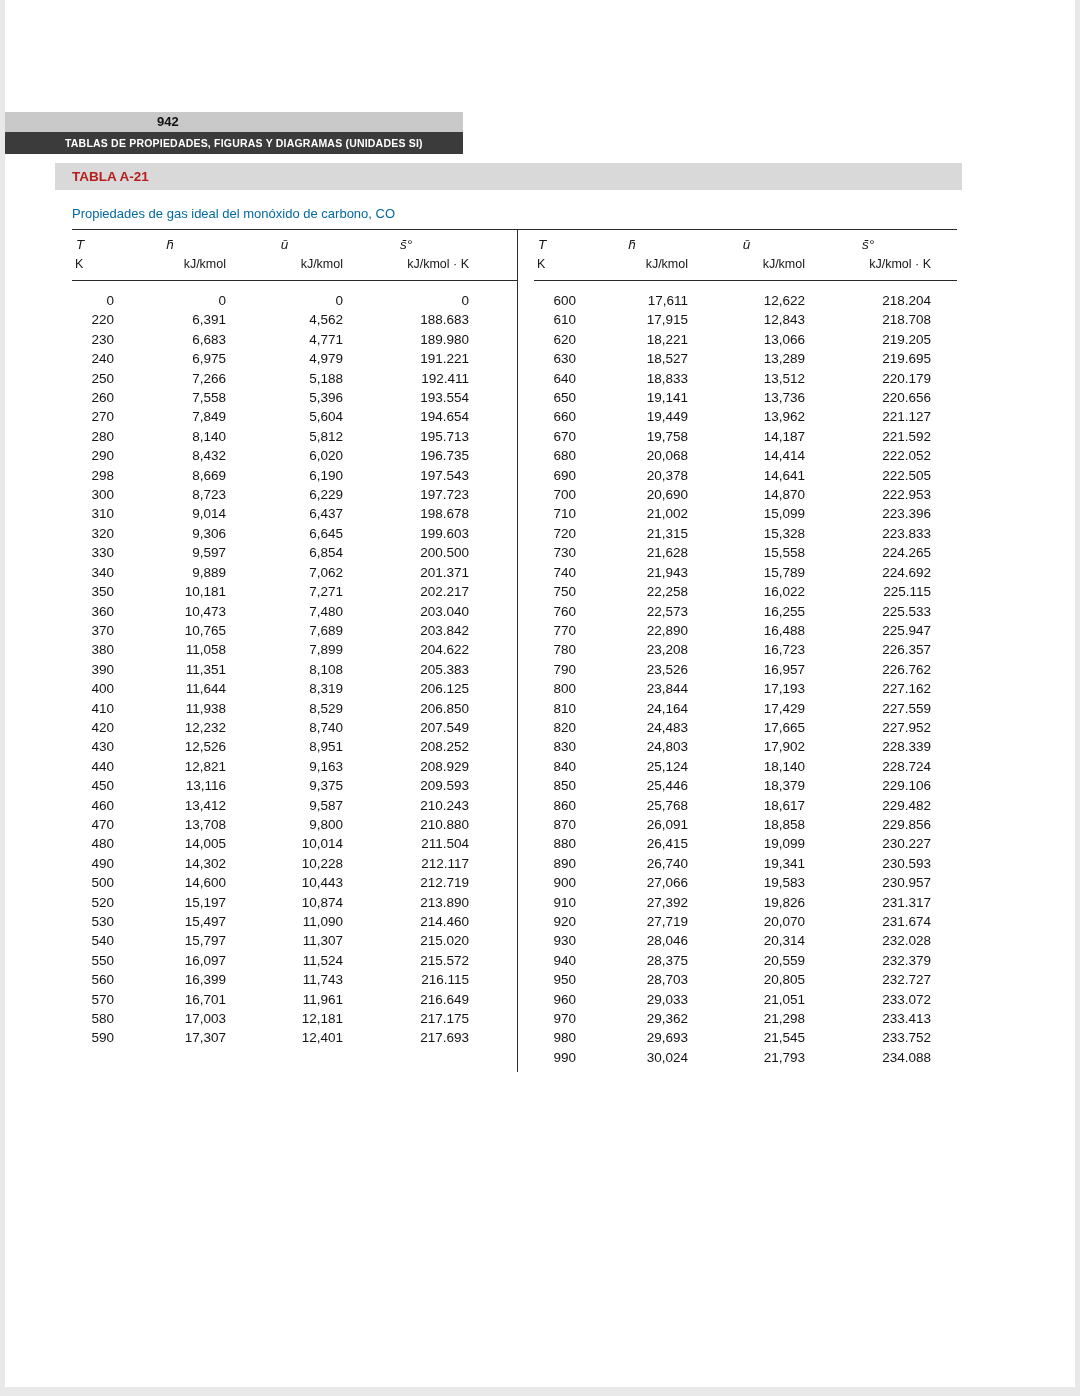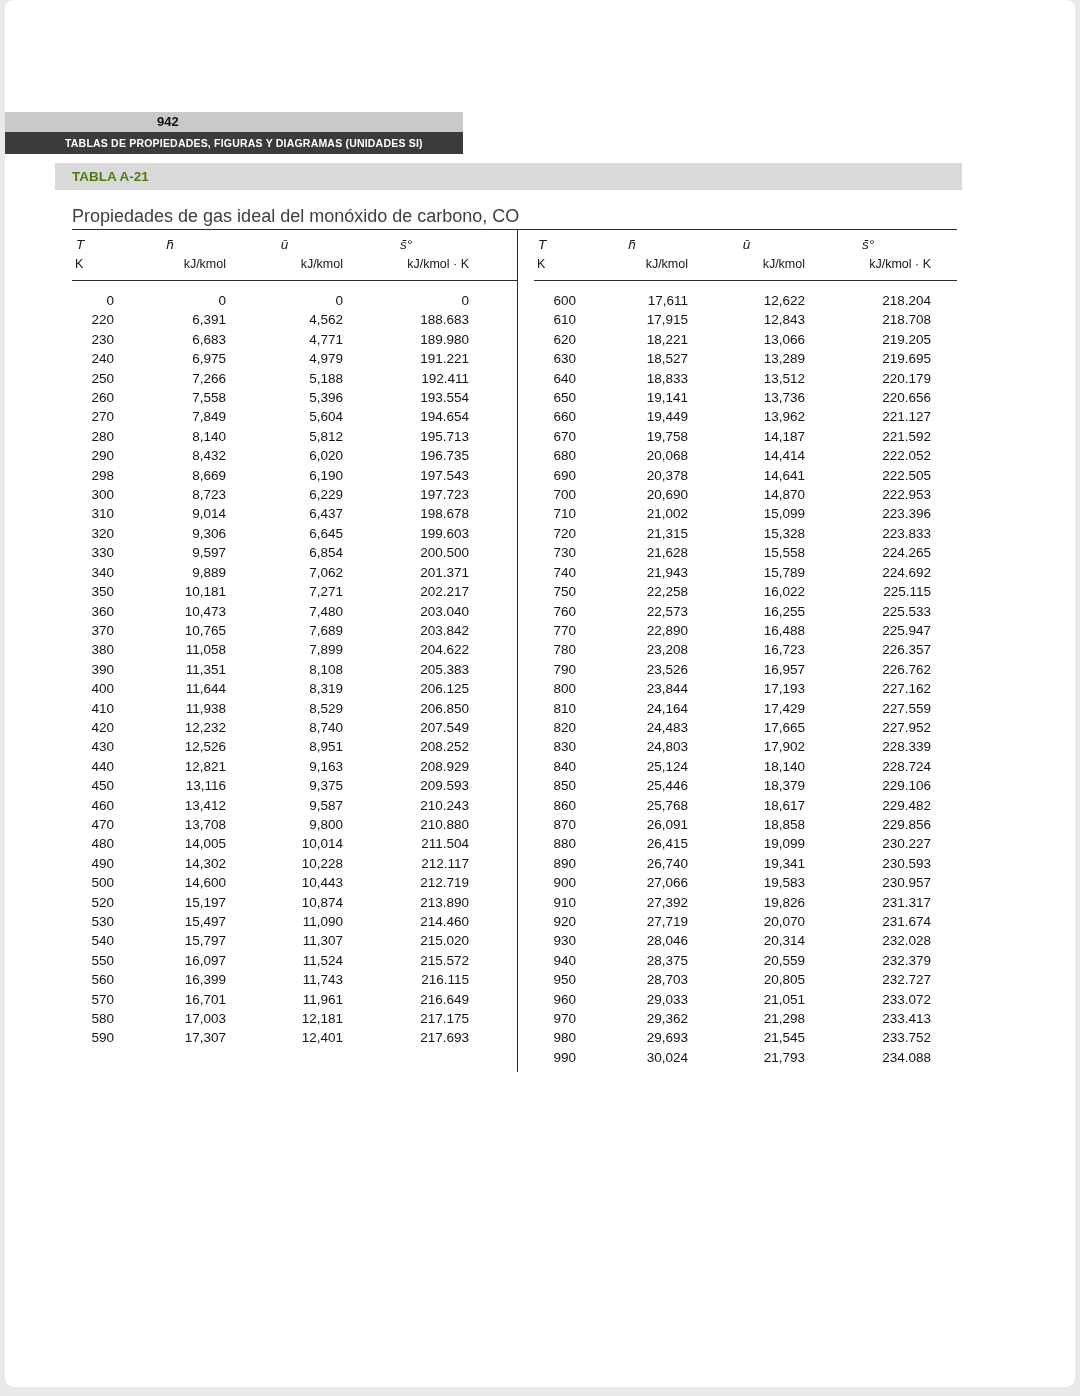--- a/index.html
+++ b/index.html
@@ -6,46 +6,45 @@
   html, body { width:1080px; height:1396px; }
   body {
     background:#e9e9e9;
     font-family:"Liberation Sans","DejaVu Sans",sans-serif;
     position:relative;
     color:#161616;
   }
   .page {
     position:absolute; left:5px; top:0; right:5px; bottom:9px;
     background:#ffffff;
-    border-radius:9px;
   }
   
   .page-num-bar {
     position:absolute; top:112px; left:0; width:458px; height:20px;
     background:#c9c9c9;
   }
   .page-num {
     display:inline-block; padding-left:152px;
     font-weight:bold; font-size:13px; line-height:20px; color:#111;
   }
   .section-bar {
     position:absolute; top:132px; left:0; width:458px; height:22px;
     background:#3b3b3b; color:#fff;
     display:flex; align-items:center; padding-left:60px;
     font-size:10.5px; font-weight:bold; letter-spacing:0.2px;
     white-space:nowrap;
   }
   .tabla-bar {
     position:absolute; top:163px; left:50px; width:907px; height:27px;
     background:#d9d9d9; display:flex; align-items:center; padding-left:17px;
-    font-weight:bold; font-size:13.5px; color:#4d7c0f;text-align:right;
+    font-weight:bold; font-size:13.5px; color:#b91c1c;text-align:right;
   }
   .caption {
     position:absolute; top:206px; left:67px;
-    font-size:18px; color:#404040;
+    font-size:13px; color:#0369a1;
   }
   
   .table-area { position:absolute; top:229px; left:67px; width:885px; }
   .halves { display:flex; border-top:1.5px solid #2b2b2b; }
   .half { width:445px; }
   .half.right { width:440px; border-left:1px solid #2b2b2b; padding-left:16px; }
   .thead { border-bottom:1.5px solid #2b2b2b; padding-top:7px; }
   .trow { display:flex; }
   .tcell { white-space:nowrap; }
   .c0 { width:42px; text-align:right; }

